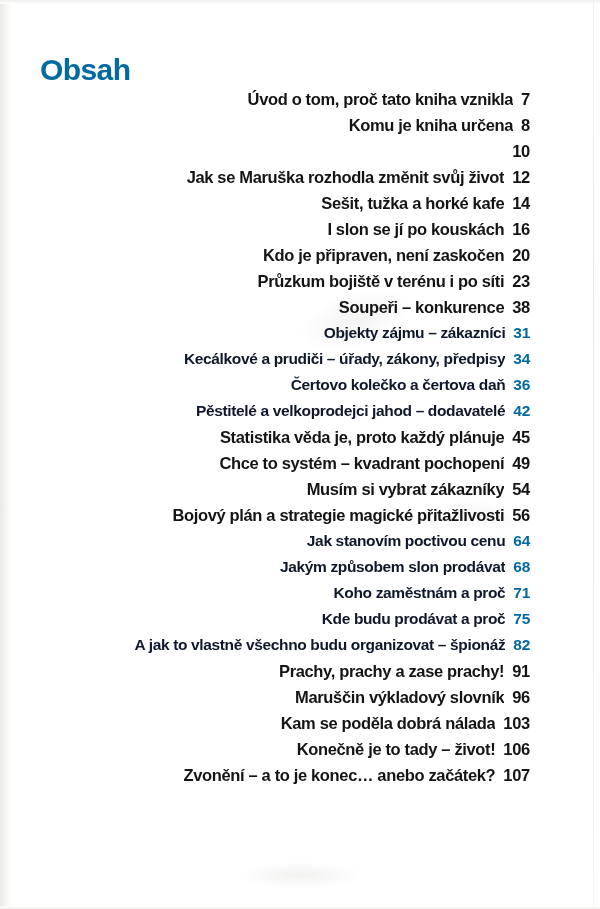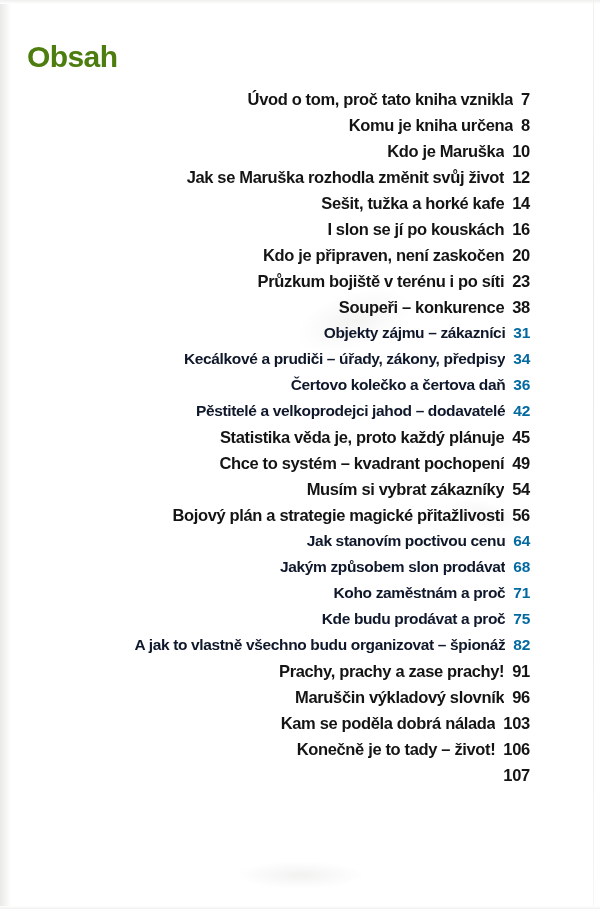--- a/index.html
+++ b/index.html
@@ -58,25 +58,25 @@
     left: 440px; top: 500px;
     width: 90px; height: 30px;
     background: radial-gradient(ellipse at center, rgba(195,195,190,0.16), rgba(255,255,255,0) 65%);
     transform: rotate(12deg);
   }
 
   .page-title {
     position: absolute;
     left: 27px;
     top: 40px;
-    margin: 0;
+    margin: 13px;
     font-size: 30px;
     font-weight: 700;
     letter-spacing: -0.6px;
-    color: #4d7c0f;
+    color: #0369a1;
   }
 
   .toc {
     position: absolute;
     left: 25px;
     top: 86px;
     width: 505px; 
   }
   .row {
     display: flex;
@@ -131,21 +131,20 @@
     <span class="label">Úvod o tom, proč tato kniha vznikla</span>
     <span class="pagenum">7</span>
   </div>
 
   <div class="row level-1">
     <span class="label">Komu je kniha určena</span>
     <span class="pagenum">8</span>
   </div>
 
   <div class="row level-1">
-    <span class="label">Kdo je Maruška</span>
     <span class="pagenum">10</span>
   </div>
 
   <div class="row level-1">
     <span class="label">Jak se Maruška rozhodla změnit svůj život</span>
     <span class="pagenum">12</span>
   </div>
 
   <div class="row level-1">
     <span class="label">Sešit, tužka a horké kafe</span>
@@ -253,15 +252,16 @@
     <span class="label">Kam se poděla dobrá nálada</span>
     <span class="pagenum">103</span>
   </div>
 
   <div class="row level-1">
     <span class="label">Konečně je to tady – život!</span>
     <span class="pagenum">106</span>
   </div>
 
   <div class="row level-1">
+    <span class="label">Zvonění – a to je konec… anebo začátek?</span>
     <span class="pagenum">107</span>
   </div>
 </div>
 
 </body></html>

